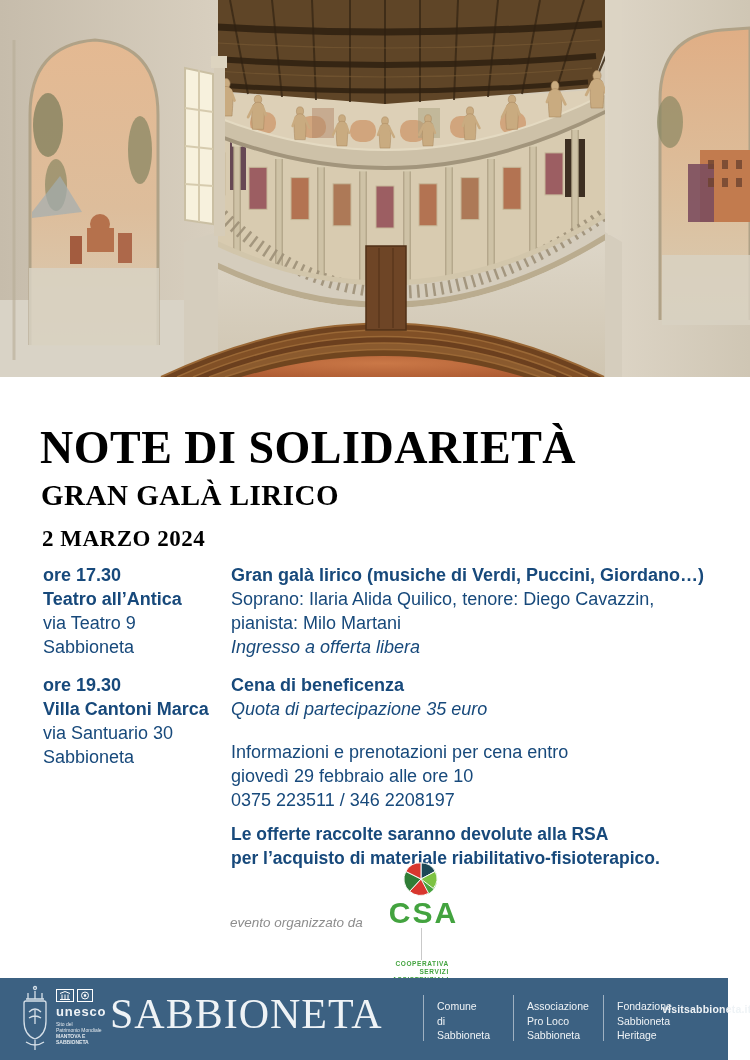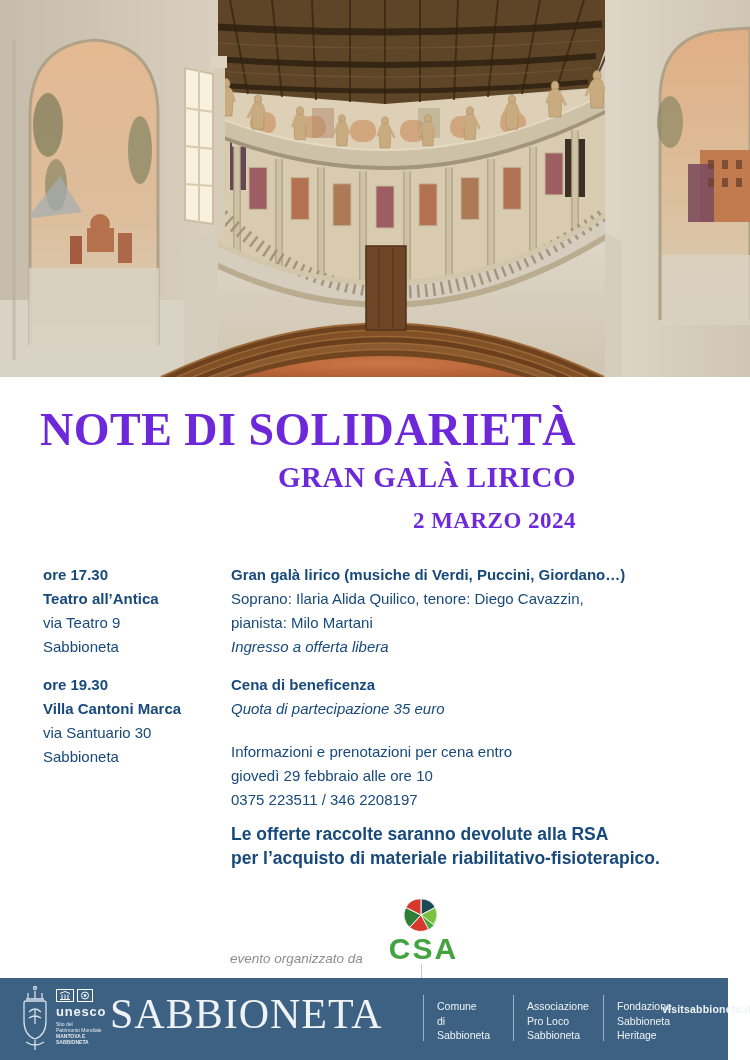--- a/index.html
+++ b/index.html
@@ -4,37 +4,37 @@
 <style>
   html,body{margin:0;padding:0;background:#ffffff;}
   body{width:750px;height:1060px;overflow:hidden;font-family:"Liberation Sans",sans-serif;}
   .poster{position:relative;width:750px;height:1060px;background:#ffffff;overflow:hidden;}
 
   
   .photo{position:absolute;left:0;top:0;width:750px;height:377px;}
   .photo svg{display:block;}
 
   
-  .title-block{position:absolute;left:40px;top:406px;color:#6d28d9;text-align:right;}
+  .title-block{position:absolute;left:40px;top:424px;color:#000000;}
   .title{font-family:"Liberation Serif","DejaVu Serif",serif;font-weight:700;font-size:46px;line-height:1.05;letter-spacing:.5px;margin:0;}
   .subtitle{font-family:"Liberation Serif","DejaVu Serif",serif;font-weight:700;font-size:29px;letter-spacing:.5px;margin:7px 0 0 1px;}
   .date{font-family:"Liberation Serif","DejaVu Serif",serif;font-weight:700;font-size:23px;letter-spacing:.5px;margin:14px 0 0 2px;}
 
   
-  .events{position:absolute;left:43px;top:563px;width:670px;color:#17497B;font-size:15px;line-height:24px;}
+  .events{position:absolute;left:43px;top:563px;width:670px;color:#17497B;font-size:18px;line-height:24px;}
   .event{display:flex;margin-bottom:14px;}
   .ev-left{width:188px;flex:none;}
   .b{font-weight:700;}
   .i{font-style:italic;}
   .spacer{height:19px;}
 
   .donation{position:absolute;left:231px;top:822px;color:#17497B;font-size:17.5px;line-height:24px;font-weight:700;}
 
   
-  .organizer{position:absolute;left:230px;top:934px;display:flex;align-items:center;height:48px;text-align:right;}
+  .organizer{position:absolute;left:230px;top:898px;display:flex;align-items:center;height:48px;text-align:right;}
   .org-label{font-style:italic;color:#8D8D8D;font-size:13.5px;margin-right:20px;}
   .csa{display:flex;align-items:center;flex-direction:column;}
   .csa-word{color:#43A33F;font-weight:700;font-size:30px;letter-spacing:2px;margin-left:6px;line-height:30px;}
   .csa-div{width:1px;height:32px;background:#c9c9c9;margin:0 9px 0 10px;}
   .csa-sub{color:#43A33F;font-weight:700;font-size:6.5px;line-height:8px;letter-spacing:.6px;}
 
   
   .footer{position:absolute;left:0;top:978px;width:728px;height:82px;background:#3C6182;color:#EFF3F6;}
   .crest{position:absolute;left:16px;top:7px;}
   .unesco{position:absolute;left:56px;top:11px;width:56px;}

